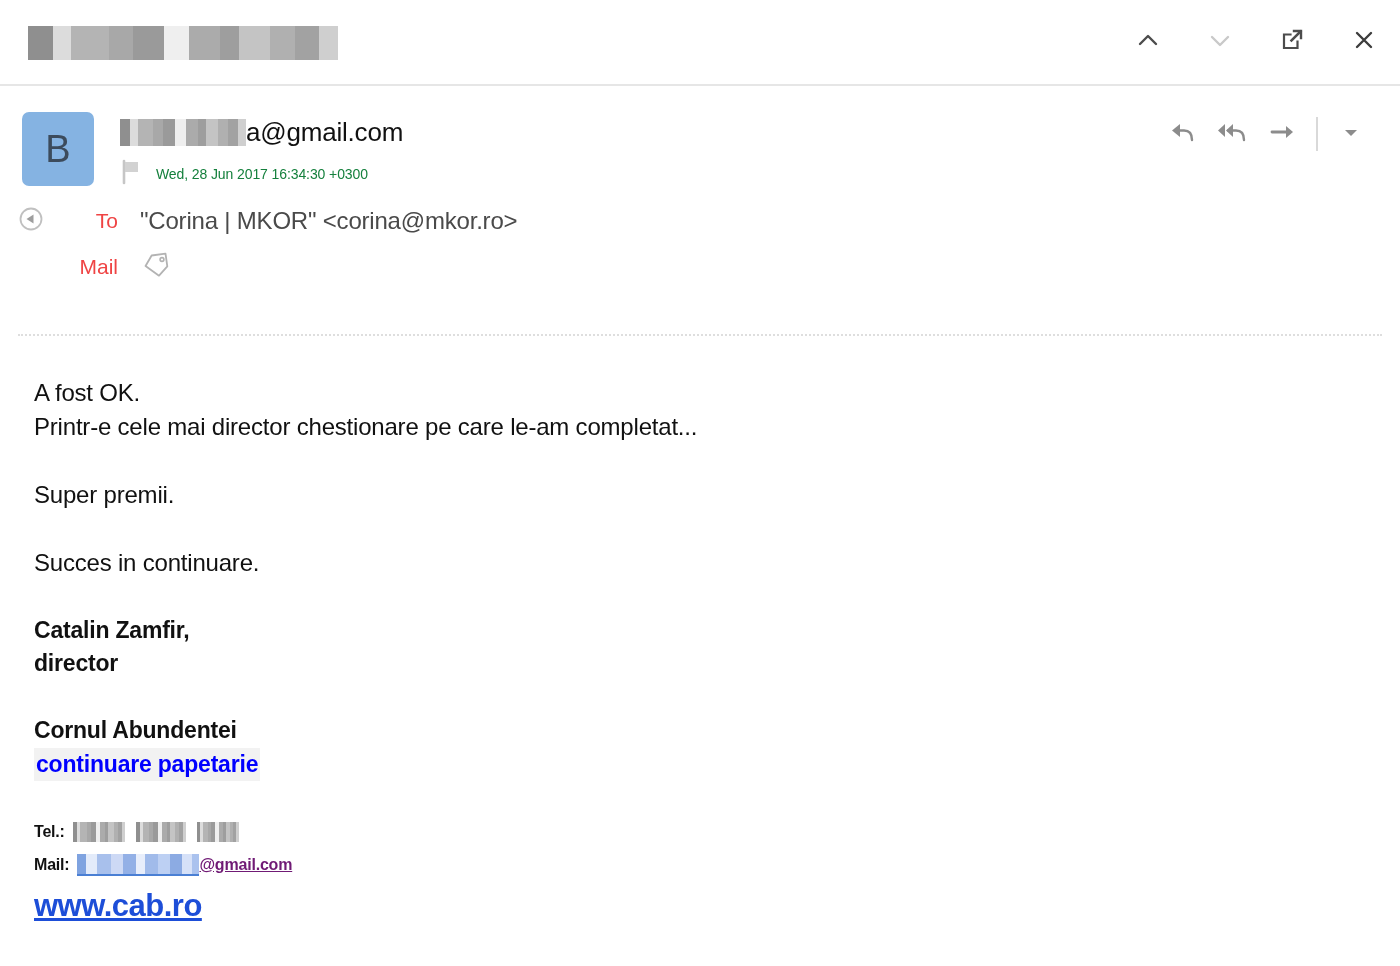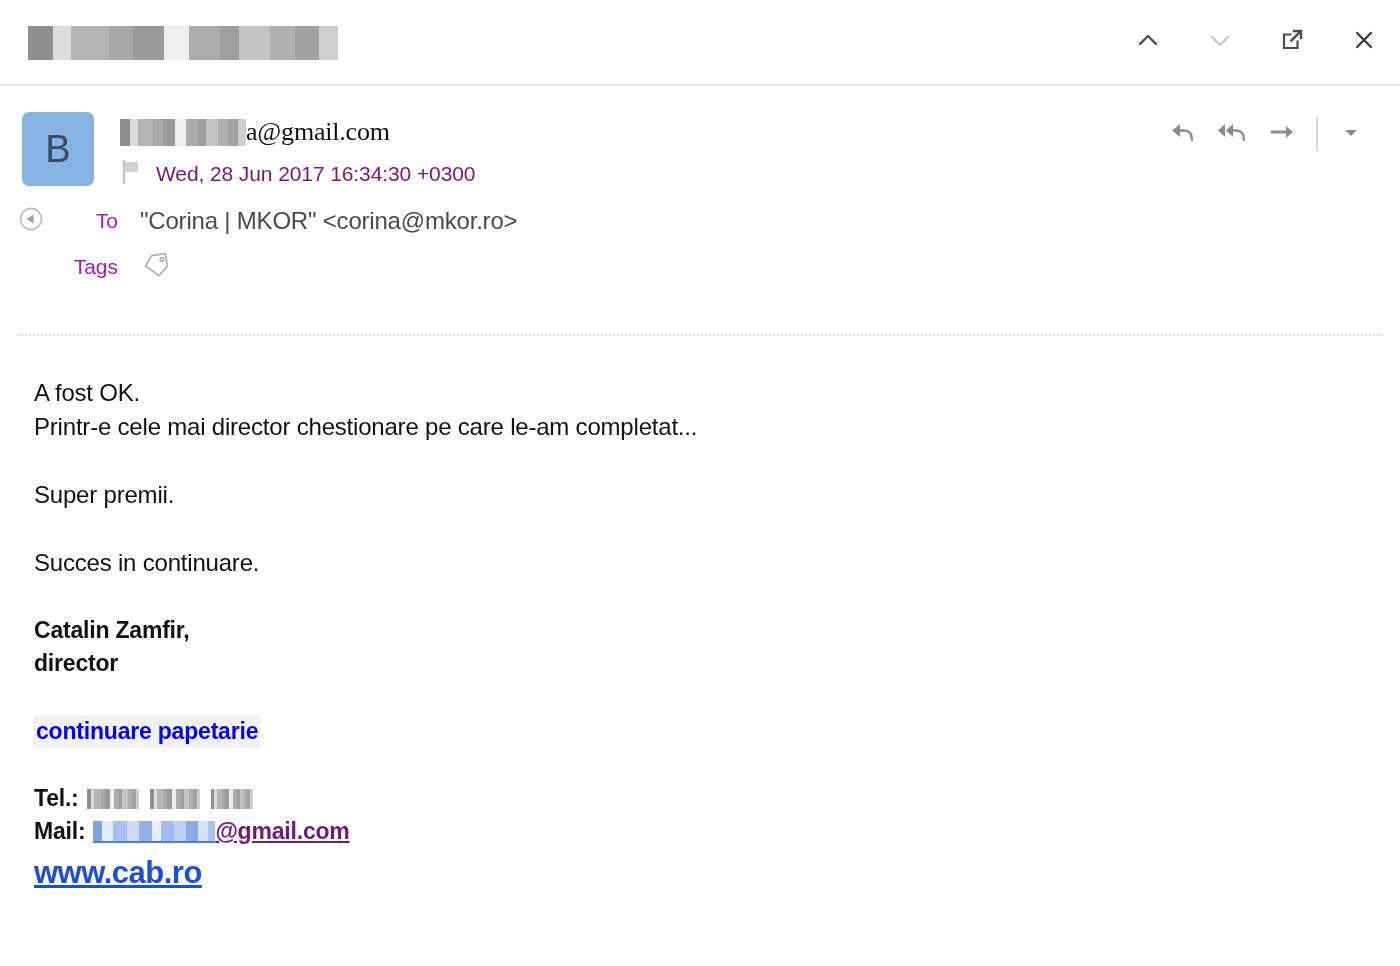--- a/index.html
+++ b/index.html
@@ -117,52 +117,51 @@
   .sender-redact {
     width: 126px;
     height: 27px;
     margin-right: 0px;
   }
   .sender-addr {
     font-size: 26px;
     color: #111111;
     letter-spacing: -0.2px;
     line-height: 1;
-    font-family: Liberation Serif, serif;
   }
   .date-line {
     display: flex;
     align-items: center;
     margin-top: 9px;
   }
   .flag-icon { margin-right: 14px; display:block; }
   .date-text {
-    font-size: 21px;
-    color: #701a75;
+    font-size: 14px;
+    color: #15803d;
     letter-spacing: -0.1px;
   }
 
   .field-row {
     display: flex;
     align-items: center;
     margin-top: 12px;
     height: 40px;
   }
   .field-gutter {
     width: 62px;
     display: flex;
     align-items: center;
     justify-content: center;
     flex: 0 0 auto;
   }
   .field-label {
     width: 56px;
     text-align: right;
     font-size: 21px;
-    color: #a21caf;
+    color: #ef4444;
     flex: 0 0 auto;
   }
   .field-value {
     margin-left: 22px;
     font-size: 24px;
     color: #4a4a4a;
     letter-spacing: -0.2px;
   }
   .tags-row { margin-top: 6px; }
   .tags-icon-wrap { margin-left: 22px; display: flex; align-items: center; }
@@ -211,21 +210,21 @@
     font-weight: bold;
     font-size: 23px;
     line-height: 33px;
     color: #0000ff;
     background: #f2f2f2;
     display: inline-block;
     padding: 0 2px;
   }
   .contact-line {
     font-weight: bold;
-    font-size: 23px;
+    font-size: 16px;
     line-height: 33px;
     display: flex;
     align-items: center;
   }
   .contact-label { color: #111111; margin-right: 8px; }
   .tel-redacts { display: flex; align-items: center; gap: 11px; }
   .tel-redact-a { width: 52px; height: 20px; }
   .tel-redact-b { width: 50px; height: 20px; }
   .tel-redact-c { width: 42px; height: 20px; }
   .mail-redact {
@@ -342,21 +341,21 @@
           <path d="M16.5 9.5 L16.5 18.5 L9.5 14 Z" fill="#9e9e9e"></path>
         </svg>
       </span>
     </div>
     <div class="field-label">To</div>
     <div class="field-value">"Corina | MKOR" &lt;corina@mkor.ro&gt;</div>
   </div>
 
   <div class="field-row tags-row">
     <div class="field-gutter"></div>
-    <div class="field-label">Tags</div>
+    <div class="field-label">Mail</div>
     <div class="tags-icon-wrap">
       <span>
         <svg width="32" height="30" viewBox="0 0 32 30">
           <path d="M13 5 L27 5 L27 18 L17.5 26 L5.5 14.5 Z" fill="none" stroke="#b3b3b3" stroke-width="1.8" stroke-linejoin="round" transform="rotate(-8 16 15)"></path>
           <circle cx="22" cy="9.5" r="1.9" fill="none" stroke="#b3b3b3" stroke-width="1.6"></circle>
         </svg>
       </span>
     </div>
   </div>
 
@@ -418,20 +417,21 @@
   <p>Succes in continuare.</p>
 
   <div class="spacer"></div>
 
   <div>
     <p class="sig-name">Catalin Zamfir,</p>
     <p class="sig-name">director</p>
 
     <div class="spacer"></div>
 
+    <p class="sig-company">Cornul Abundentei</p>
     <p><span class="sig-tagline">continuare papetarie</span></p>
 
     <div class="spacer"></div>
 
     <div class="contact-line">
       <span class="contact-label">Tel.:</span>
       <span class="tel-redacts">
         <span class="redact tel-redact-a"></span>
         <span class="redact tel-redact-b"></span>
         <span class="redact tel-redact-c"></span>

